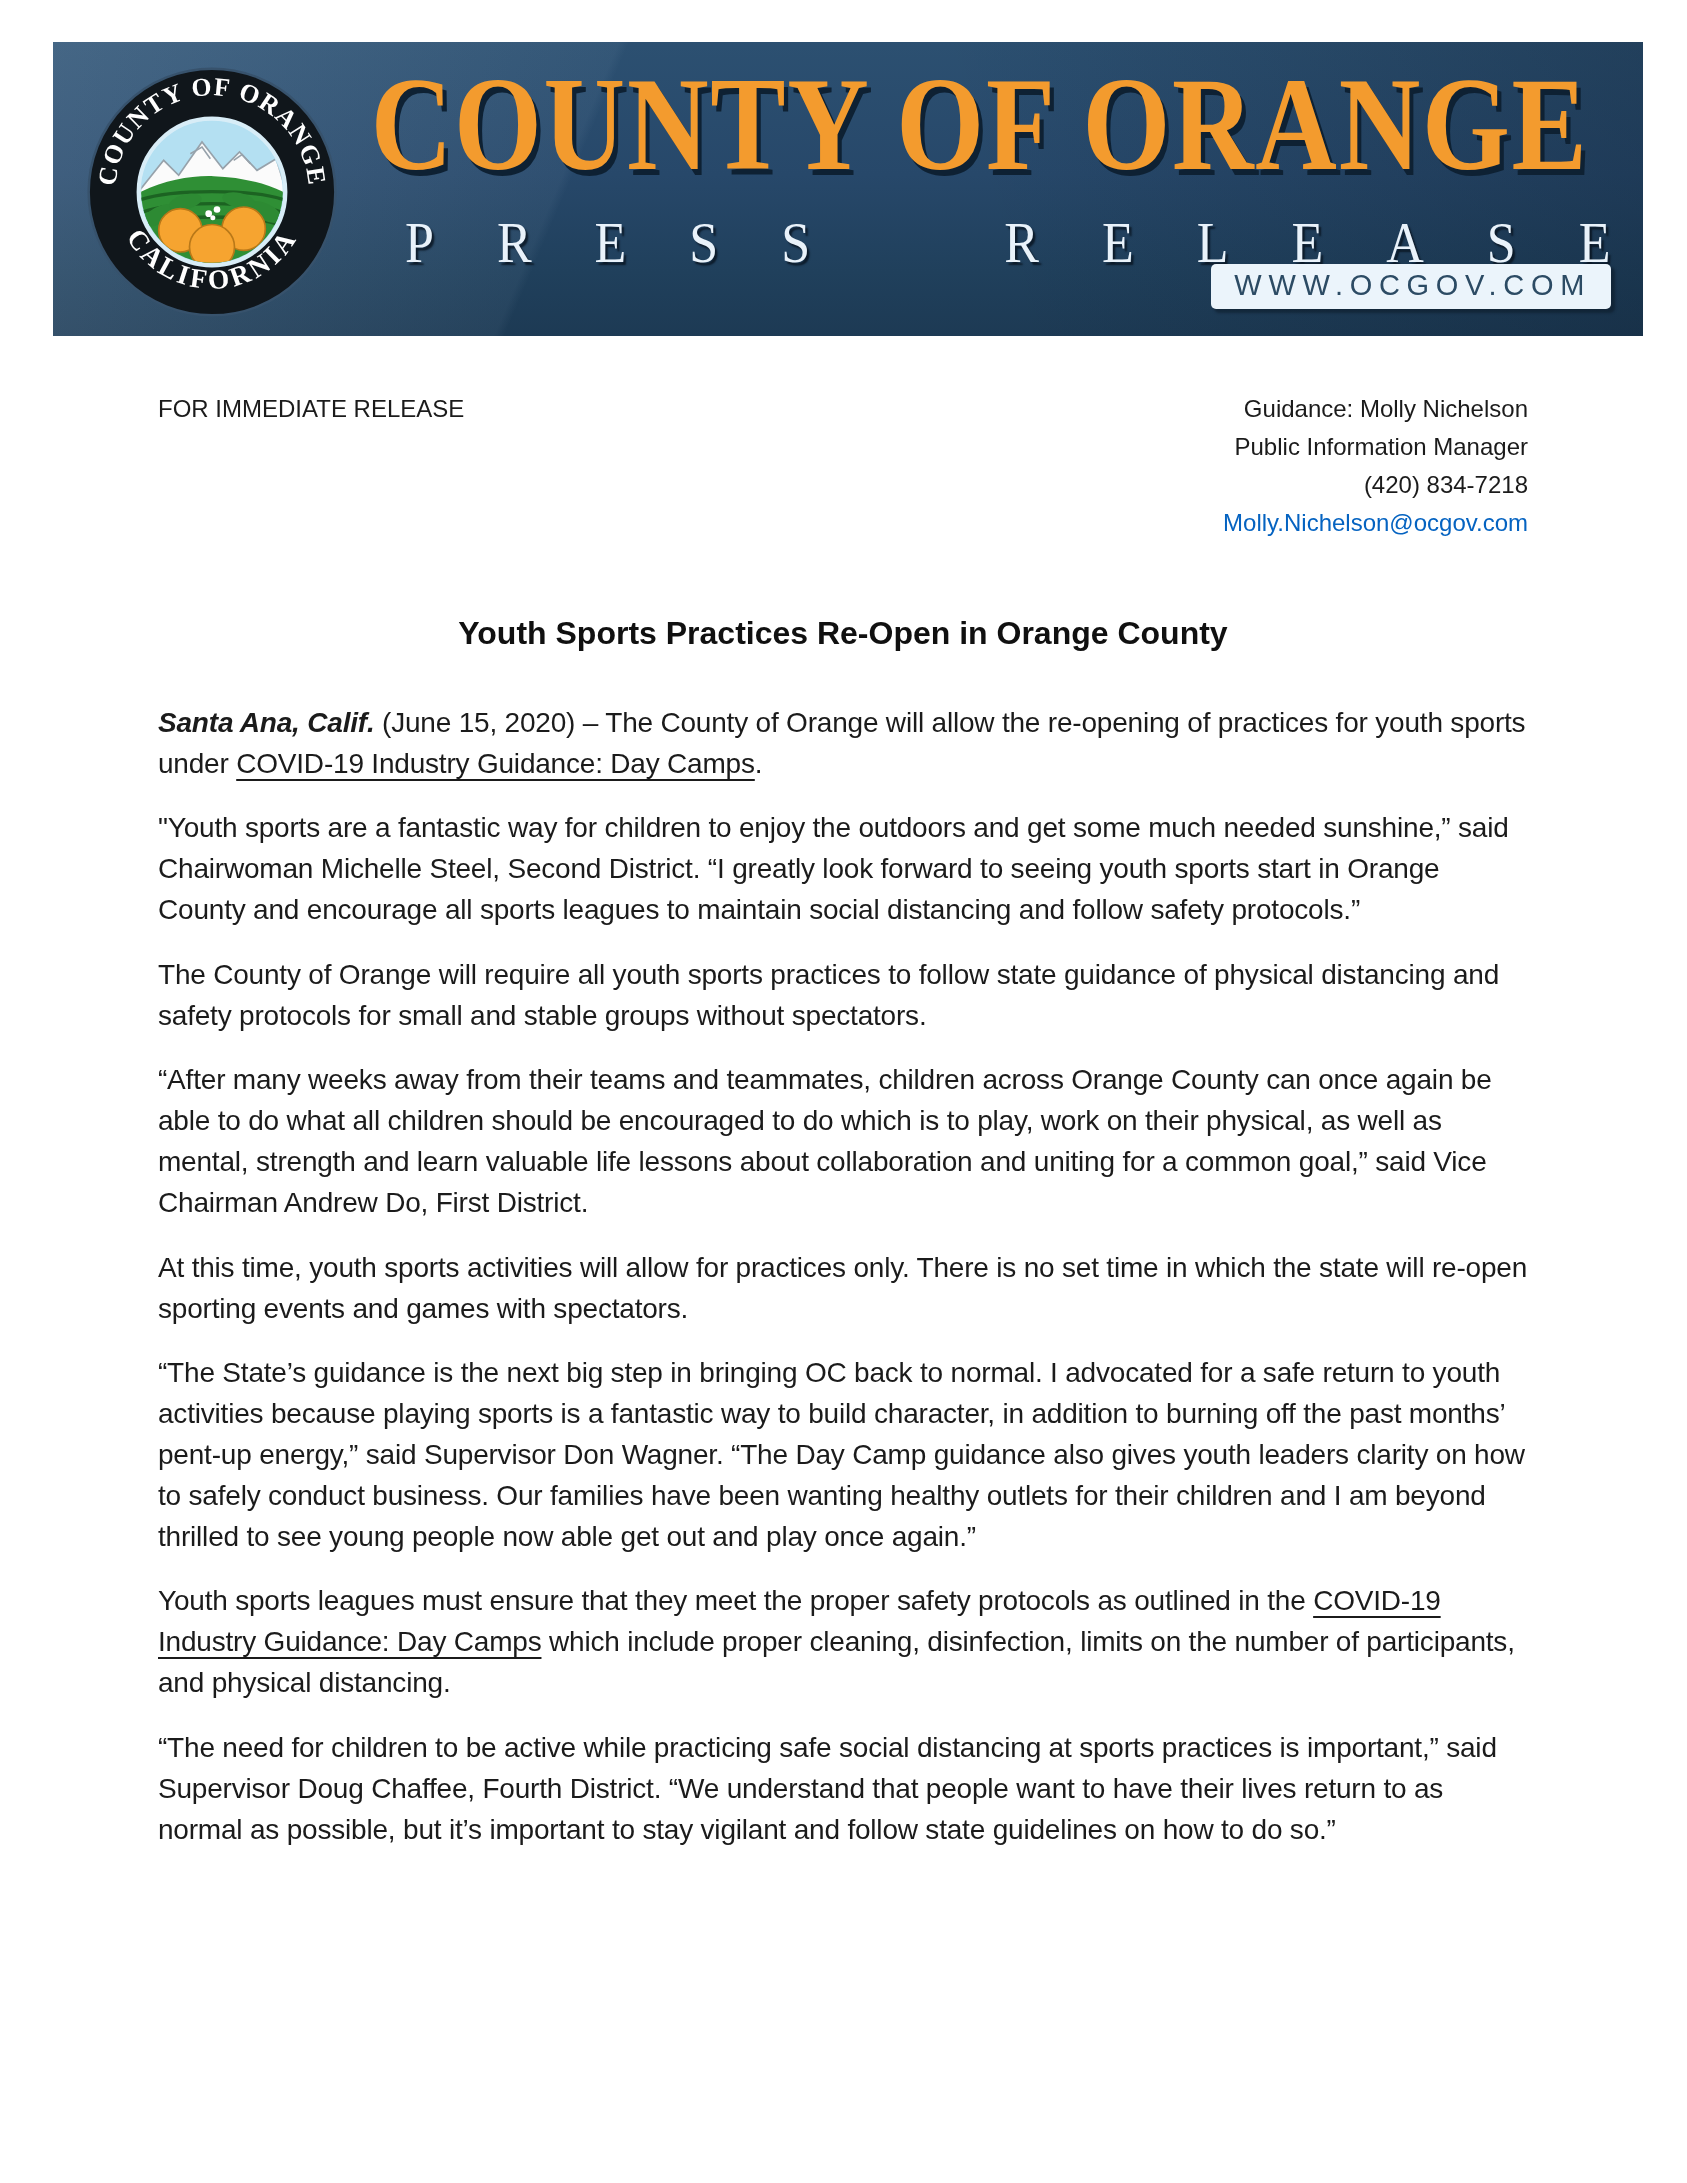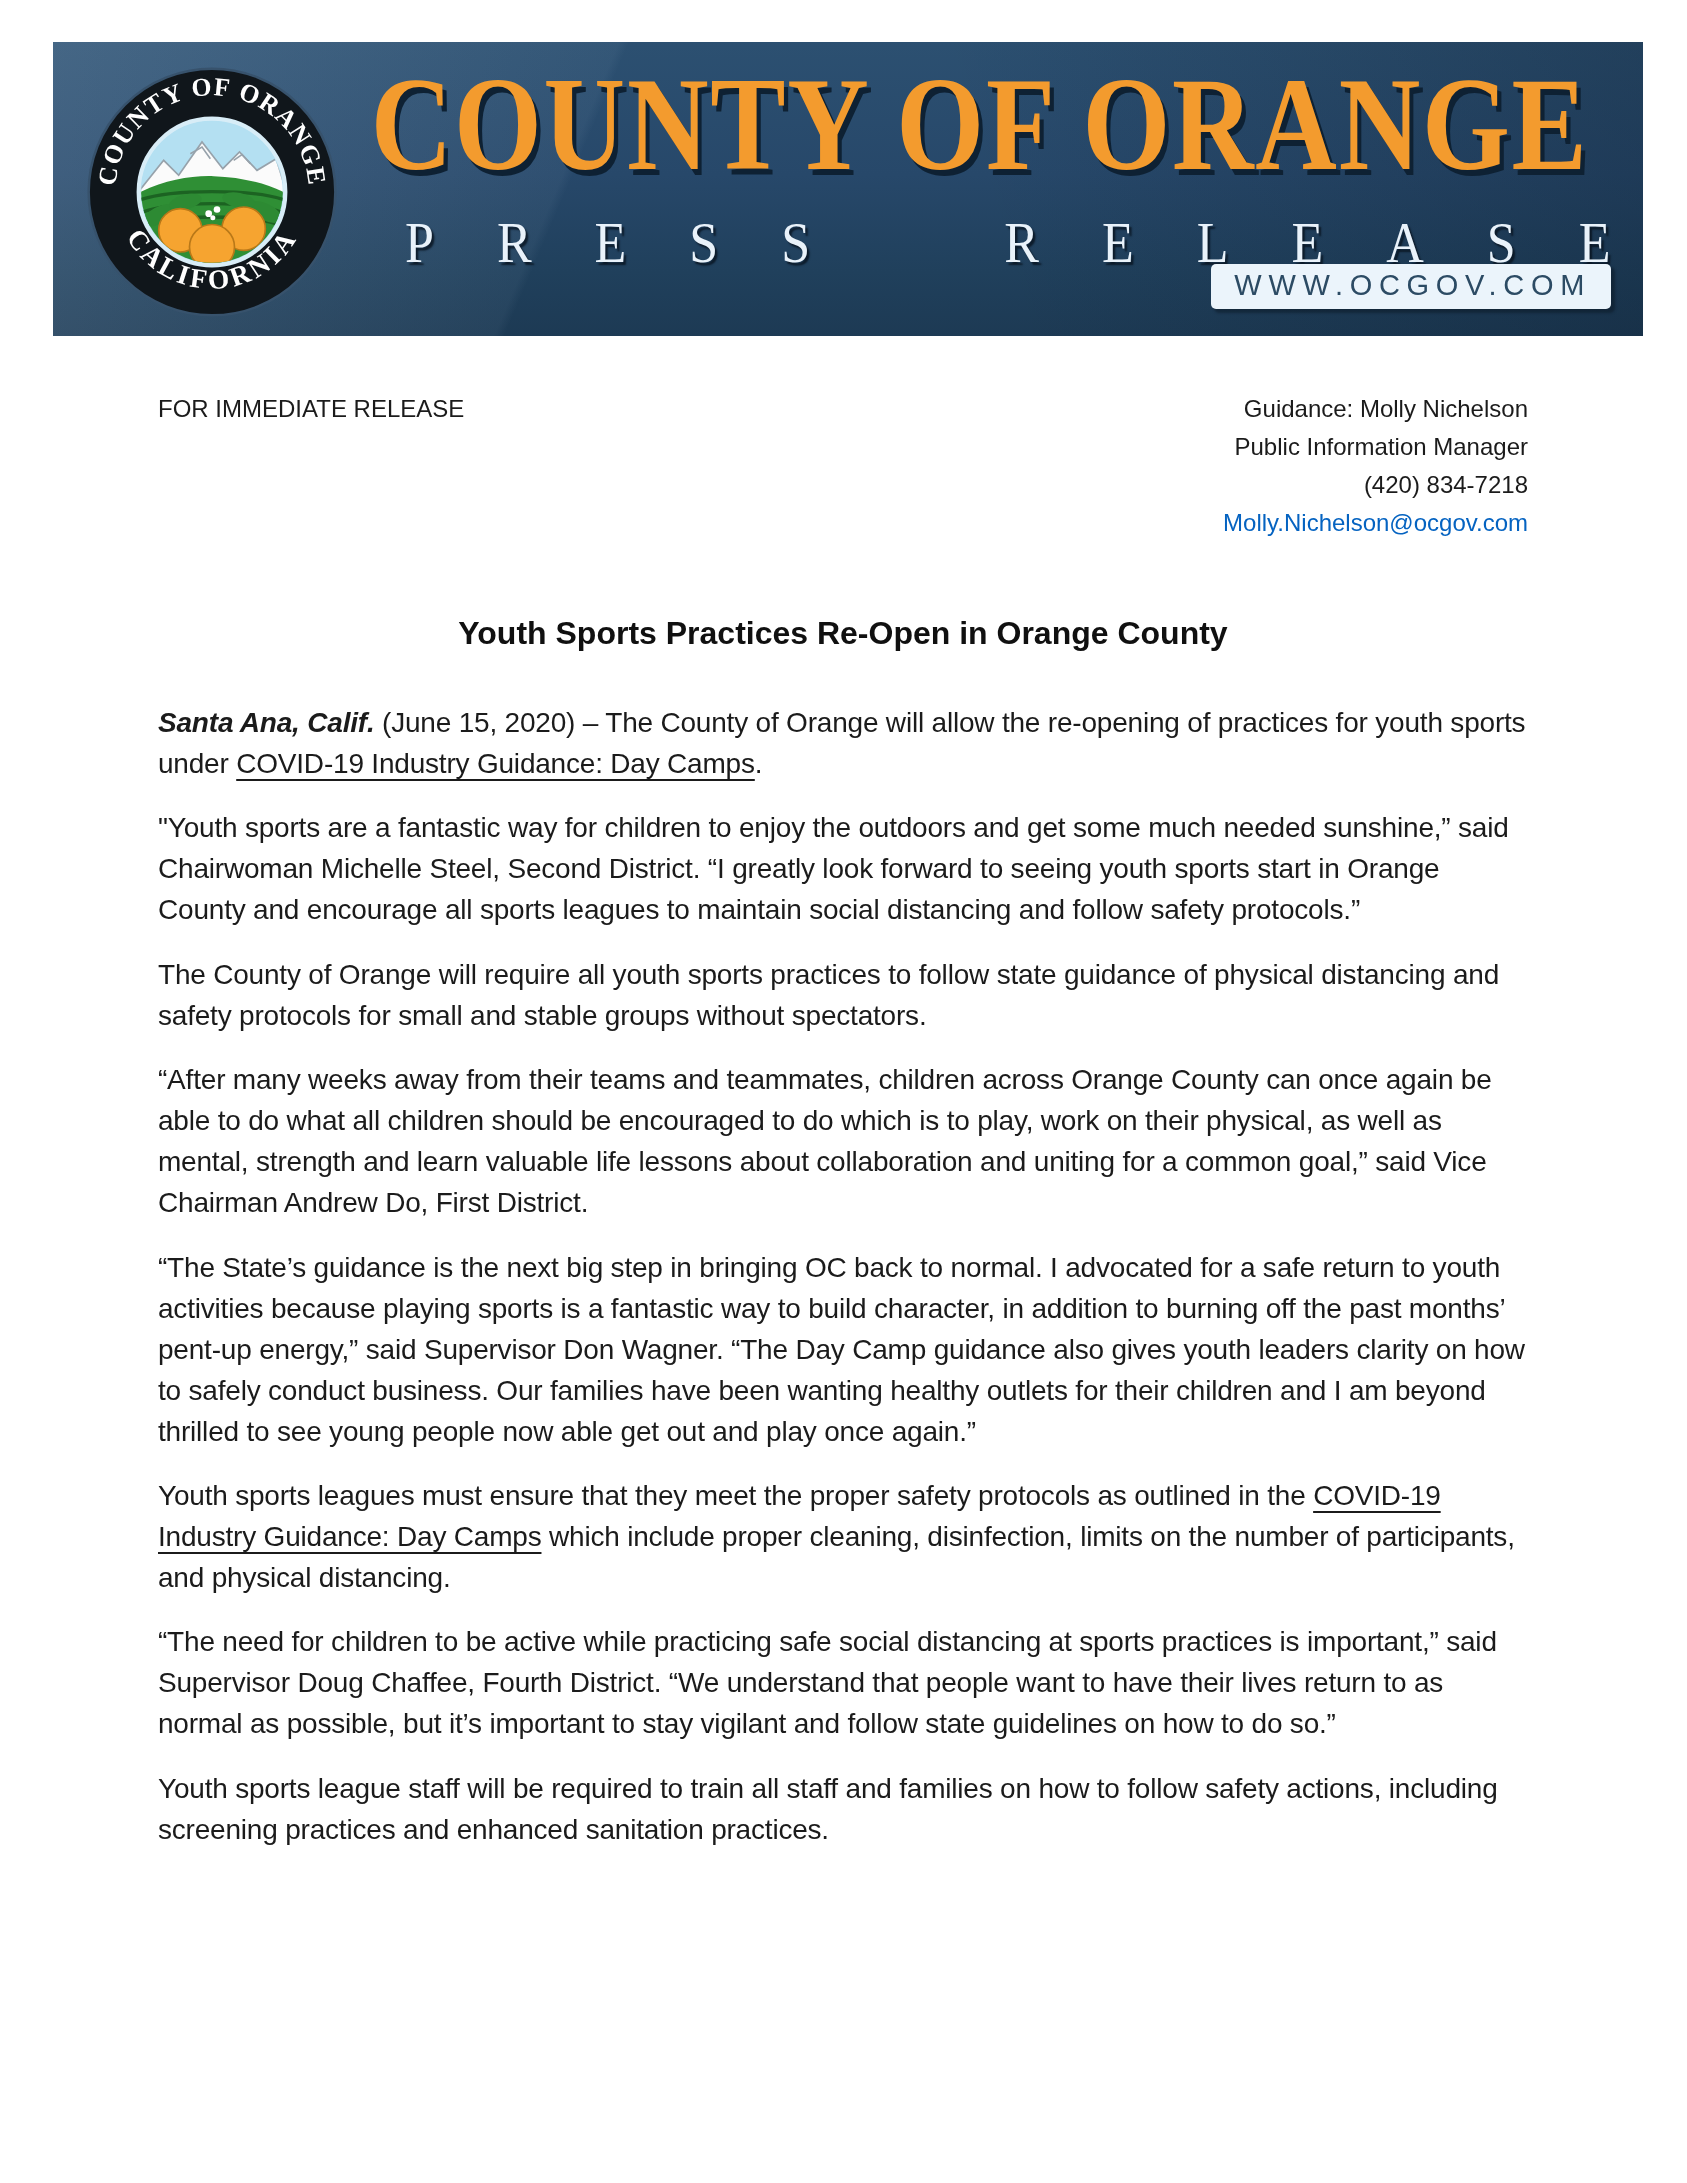--- a/index.html
+++ b/index.html
@@ -109,23 +109,23 @@
   <h1>Youth Sports Practices Re-Open in Orange County</h1>
 
   <p class="para"><span class="b">Santa Ana, Calif. </span><span>(June 15, 2020) – The County of Orange will allow the re-opening of practices for youth sports under </span><a class="doc-link">COVID-19 Industry Guidance: Day Camps</a><span>.</span></p>
 
   <p class="para"><span>"Youth sports are a fantastic way for children to enjoy the outdoors and get some much needed sunshine,” said Chairwoman Michelle Steel, Second District. “I greatly look forward to seeing youth sports start in Orange County and encourage all sports leagues to maintain social distancing and follow safety protocols.”</span></p>
 
   <p class="para"><span>The County of Orange will require all youth sports practices to follow state guidance of physical distancing and safety protocols for small and stable groups without spectators.</span></p>
 
   <p class="para"><span>“After many weeks away from their teams and teammates, children across Orange County can once again be able to do what all children should be encouraged to do which is to play, work on their physical, as well as mental, strength and learn valuable life lessons about collaboration and uniting for a common goal,” said Vice Chairman Andrew Do, First District.</span></p>
 
+  <p class="para"><span>At this time, youth sports activities will allow for practices only. There is no set time in which the state will re-open sporting events and games with spectators.</span></p>
 
   <p class="para"><span>“The State’s guidance is the next big step in bringing OC back to normal. I advocated for a safe return to youth activities because playing sports is a fantastic way to build character, in addition to burning off the past months’ pent-up energy,” said Supervisor Don Wagner. “The Day Camp guidance also gives youth leaders clarity on how to safely conduct business. Our families have been wanting healthy outlets for their children and I am beyond thrilled to see young people now able get out and play once again.”</span></p>
 
   <p class="para"><span>Youth sports leagues must ensure that they meet the proper safety protocols as outlined in the </span><a class="doc-link">COVID-19 Industry Guidance: Day Camps</a><span> which include proper cleaning, disinfection, limits on the number of participants, and physical distancing.</span></p>
 
   <p class="para"><span>“The need for children to be active while practicing safe social distancing at sports practices is important,” said Supervisor Doug Chaffee, Fourth District. “We understand that people want to have their lives return to as normal as possible, but it’s important to stay vigilant and follow state guidelines on how to do so.”</span></p>
 
-  <p class="para"><span>Youth sports league staff will be required to train all staff and families on how to follow safety actions, including screening practices and enhanced sanitation practices.</span></p>
 
 </main>
 
 
 </body></html>

